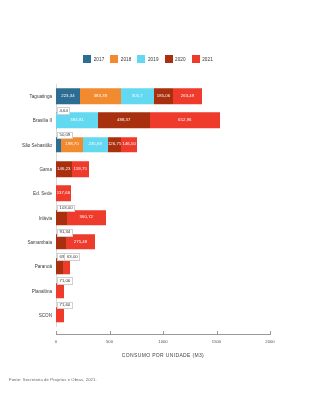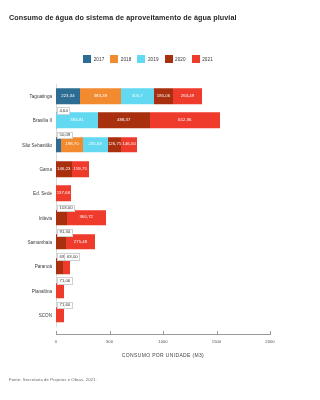--- a/index.html
+++ b/index.html
@@ -88,21 +88,20 @@
   .source{
     position:absolute;left:9px;top:377px;
     font-size:4.2px;color:#666;letter-spacing:.1px;
   }
 </style>
 </head>
 <body>
 
 <div class="page">
 
-  <div class="title">Consumo de água do sistema de aproveitamento de água pluvial</div>
 
   <div class="legend" id="legend">
       <div class="legend-item">
         <span class="legend-swatch" style="background: rgb(46, 109, 147);"></span>
         <span class="legend-label">2017</span>
       </div>
       <div class="legend-item">
         <span class="legend-swatch" style="background: rgb(242, 139, 48);"></span>
         <span class="legend-label">2018</span>
       </div>

